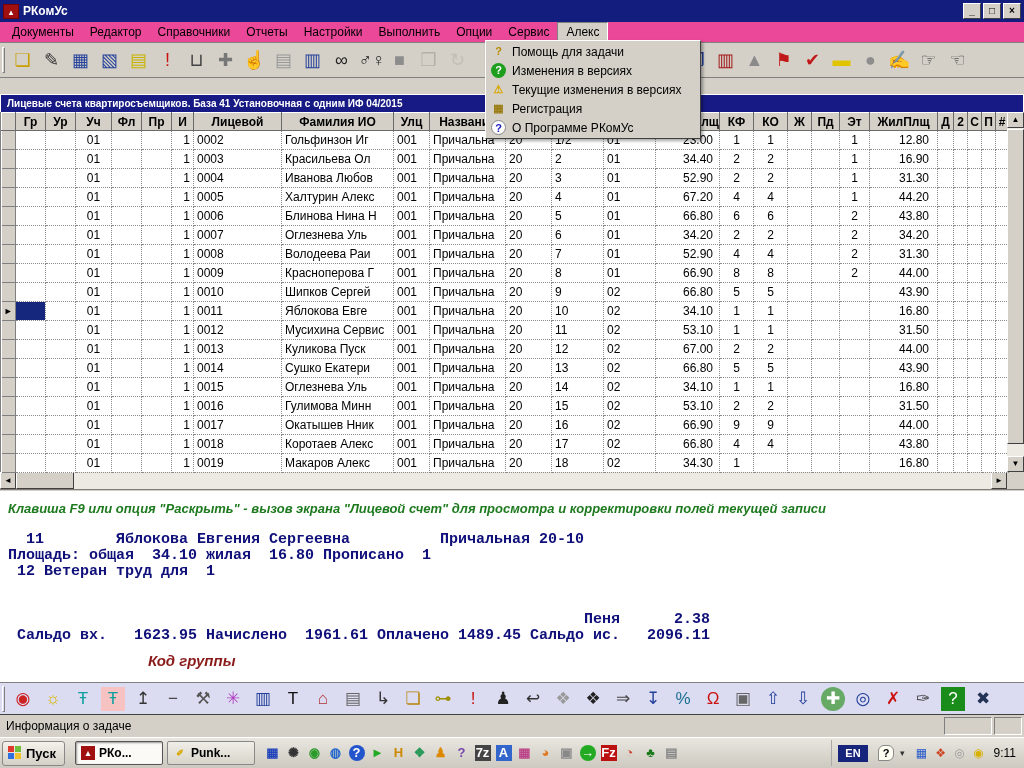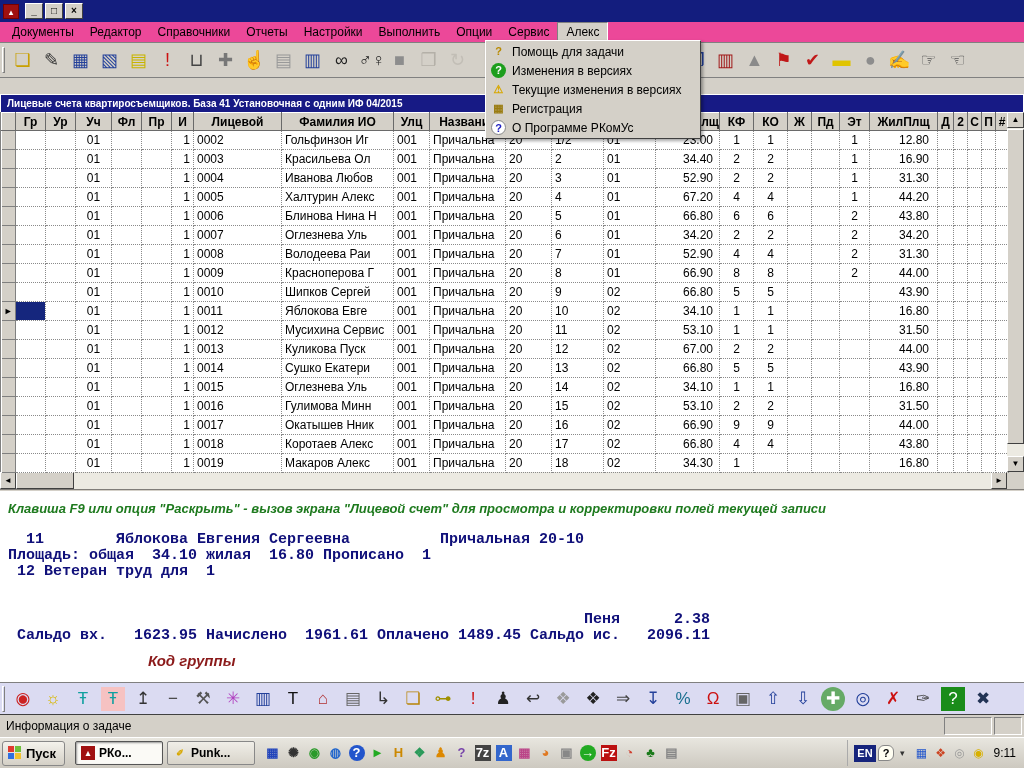--- a/index.html
+++ b/index.html
@@ -89,38 +89,39 @@
   .winlogo i:nth-child(1){background:#e03a2f}.winlogo i:nth-child(2){background:#6fbf3a}
   .winlogo i:nth-child(3){background:#2f6fe0}.winlogo i:nth-child(4){background:#f2c22e}
   .taskbtn { height:24px; width:88px; display:flex; align-items:center; padding:0 5px; margin-right:4px; background:linear-gradient(#f0eee8,#d8d4ca); border:1px solid #888; border-radius:2px; font-weight:bold; font-size:12px; white-space:nowrap; overflow:hidden; }
   .taskbtn.active { background:#fbfaf6; border-color:#555; box-shadow:inset 1px 1px 2px #999; }
   .task-ico { width:14px; height:14px; font-size:9px; line-height:14px; text-align:center; margin-right:4px; flex:0 0 auto; }
   .ql { display:flex; align-items:center; margin-left:4px; }
   .qlicon { width:19px; height:19px; margin-right:2px; display:flex; align-items:center; justify-content:center; }
   .qlicon .glyph { font-size:13px; width:16px; height:16px; line-height:16px; text-align:center; overflow:hidden; font-weight:bold; }
   .tb-spacer { flex:1; }
   .tray { display:flex; align-items:center; border-left:1px solid #aaa; padding-left:6px; height:26px; }
-  .lang { width:22px; height:17px; background:#16247c; color:#fff; font-size:11px; font-weight:bold; text-align:center; line-height:17px; margin-right:2px; }
+  .lang { width:30px; height:17px; background:#16247c; color:#fff; font-size:11px; font-weight:bold; text-align:center; line-height:17px; margin-right:10px; }
   .tray-help { width:16px; height:16px; background:#fffef2; border:1px solid #888; border-radius:6px 6px 6px 0; font-size:11px; font-weight:bold; text-align:center; line-height:14px; margin-right:6px; }
   .chev { font-size:9px; margin-right:5px; color:#333; }
   .trayicon { width:16px; height:16px; font-size:12px; line-height:16px; text-align:center; margin-right:3px; }
   .clock { font-size:12px; margin:0 6px 0 4px; }
 
   
   .dropdown { position:absolute; left:485px; top:40px; width:216px; background:#d4d0c8; border:1px solid; border-color:#fff #404040 #404040 #fff; box-shadow:2px 2px 3px rgba(0,0,0,.35); padding:1px; z-index:50; }
   .dditem { height:19px; display:flex; align-items:center; padding:0 4px; font-size:12px; color:#000; }
   .dditem .ddicon { width:15px; height:15px; font-size:11px; font-weight:bold; line-height:15px; text-align:center; margin-right:6px; flex:0 0 auto; }
 </style>
 </head>
 <body>
 
 <div class="screen">
 
   <div class="titlebar">
     <div class="app-icon">▴</div>
+    <div class="title-text">РКомУс</div>
     <div class="winbtn">_</div>
     <div class="winbtn">□</div>
     <div class="winbtn">×</div>
   </div>
 
   <div class="menubar">
 
   <span class="menuitem">Документы</span>
       <span class="menuitem">Редактор</span>
       <span class="menuitem">Справочники</span>

